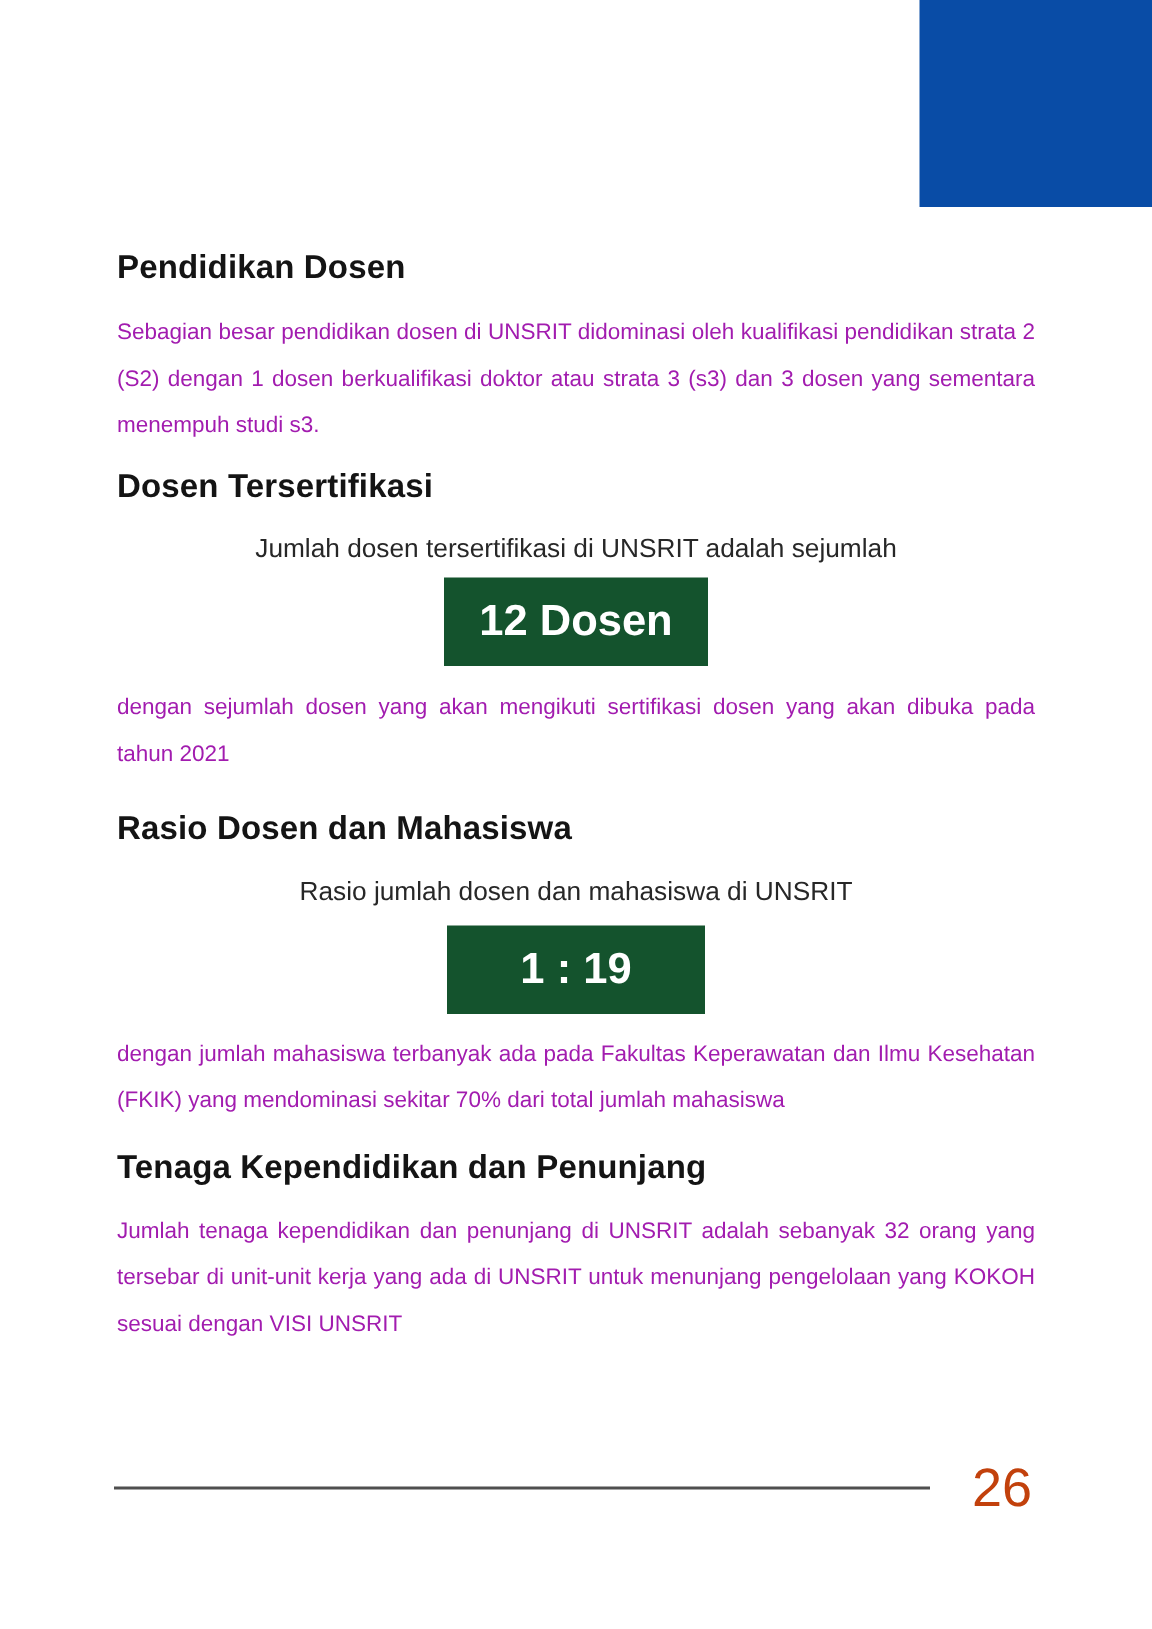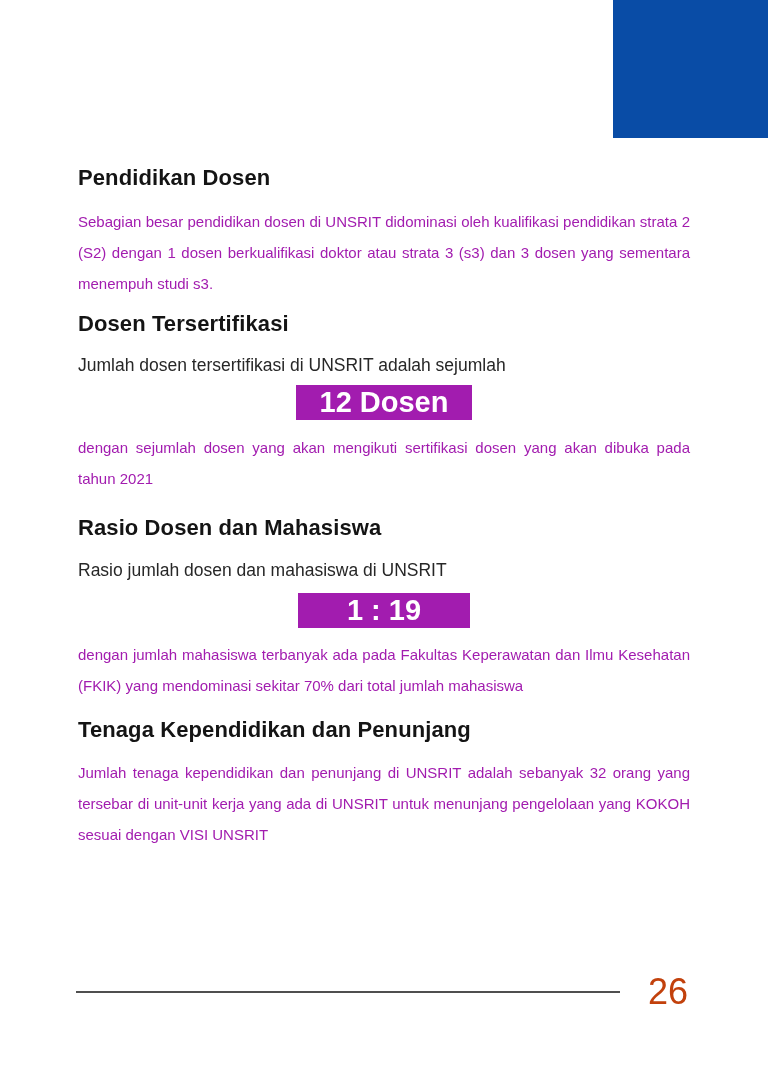--- a/index.html
+++ b/index.html
@@ -43,36 +43,36 @@
     margin: 0;
     font-size: 15px;
     line-height: 31px;
     text-align: justify;
     color: #a21caf;
   }
   .intro-text {
     margin: 0;
     font-size: 17.5px;
     line-height: 31px;
-    text-align: left;
+    text-align: center;
     color: #272727;
   }
   .badge-wrap {
     text-align: center;
   }
   .stat-badge {
     display: inline-block;
     box-sizing: border-box;
     min-width: 172px;
-    background: #a21caf;
+    background: #14532d;
     color: #ffffff;
     font-weight: bold;
     font-size: 29px;
     line-height: 29px;
-    padding: 3px 24px;
+    padding: 15px 24px;
     text-align: center;
   }
   
   .mt-h1     { margin-top: 134px; }
   .mt-p1     { margin-top: 13px;  }
   .mt-h2     { margin-top: 10px;  }
   .mt-intro2 { margin-top: 11px;  }
   .mt-badge1 { margin-top: 4px;   }
   .mt-p2     { margin-top: 12px;  }
   .mt-h3     { margin-top: 19px;  }

